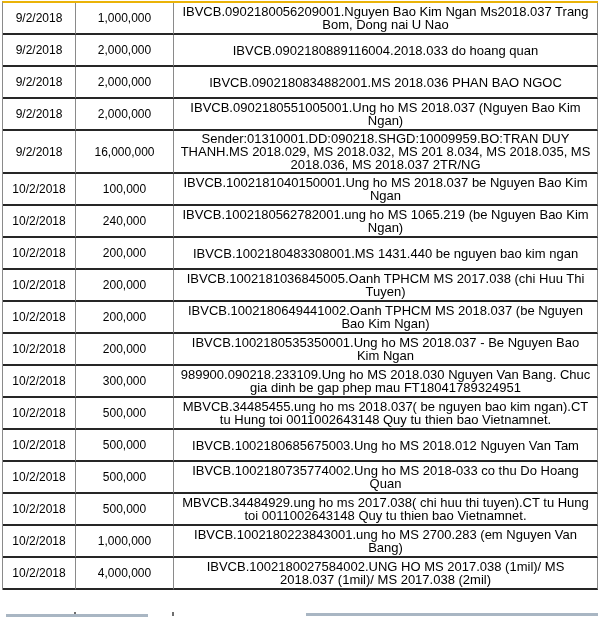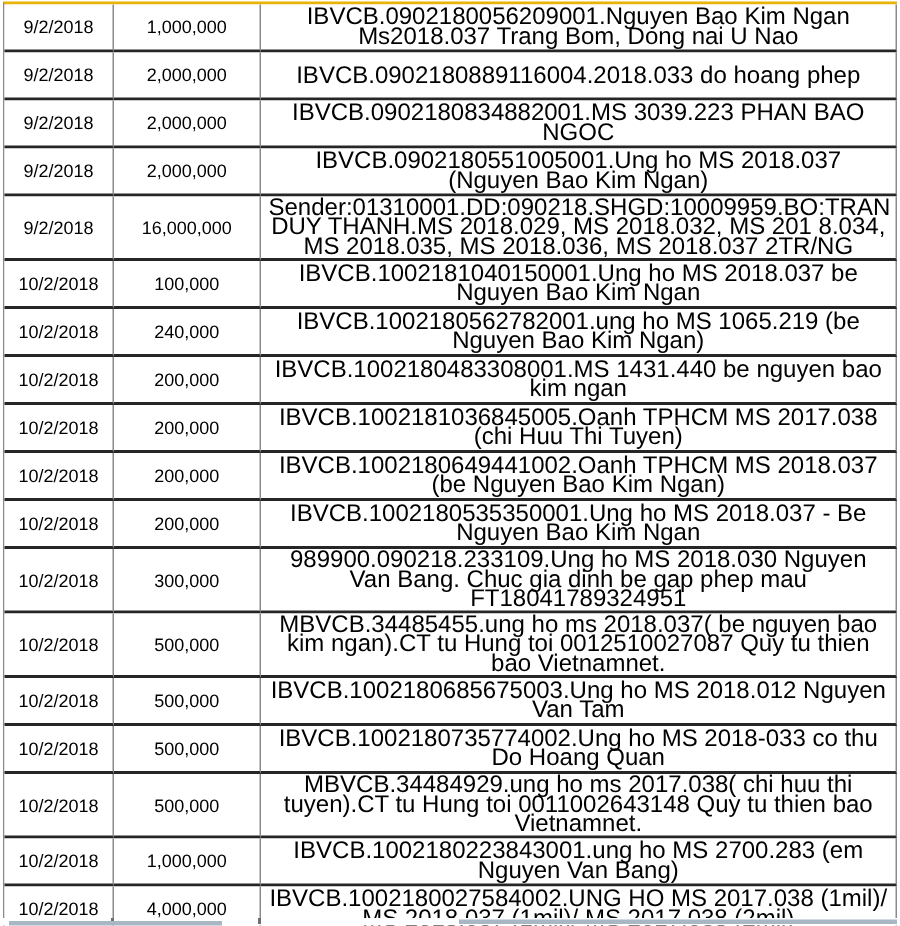--- a/index.html
+++ b/index.html
@@ -33,21 +33,21 @@
     text-align: center;
     color: #000000;
     background: #ffffff;
     overflow: hidden;
   }
   td.date-cell, td.amount-cell {
     font-size: 12px;
     letter-spacing: 0px;
   }
   td.desc-cell {
-    font-size: 16px;
+    font-size: 13px;
     line-height: 13px;
     padding: 1px 5px;
   }
   
   .bottom-strip { position: absolute; left: 0; top: 612px; width: 600px; height: 5px; background: #ffffff; }
   .frag { position: absolute; background: #a9b6c3; }
   .frag-1 { left: 6px;   top: 2px; width: 142px; height: 3px; }
   .frag-2 { left: 306px; top: 1px; width: 292px; height: 3px; }
   .tick { position: absolute; background: #6f6f6f; width: 2px; height: 4px; top: 0; }
   .tick-1 { left: 74px; }
@@ -65,26 +65,26 @@
       </colgroup>
     <tbody>
       <tr>
         <td class="date-cell">9/2/2018</td>
         <td class="amount-cell">1,000,000</td>
         <td class="desc-cell">IBVCB.0902180056209001.Nguyen Bao Kim Ngan Ms2018.037 Trang Bom, Dong nai U Nao</td>
       </tr>
       <tr>
         <td class="date-cell">9/2/2018</td>
         <td class="amount-cell">2,000,000</td>
-        <td class="desc-cell">IBVCB.0902180889116004.2018.033 do hoang phep</td>
+        <td class="desc-cell">IBVCB.0902180889116004.2018.033 do hoang quan</td>
       </tr>
       <tr>
         <td class="date-cell">9/2/2018</td>
         <td class="amount-cell">2,000,000</td>
-        <td class="desc-cell">IBVCB.0902180834882001.MS 3039.223 PHAN BAO NGOC</td>
+        <td class="desc-cell">IBVCB.0902180834882001.MS 2018.036 PHAN BAO NGOC</td>
       </tr>
       <tr>
         <td class="date-cell">9/2/2018</td>
         <td class="amount-cell">2,000,000</td>
         <td class="desc-cell">IBVCB.0902180551005001.Ung ho MS 2018.037 (Nguyen Bao Kim Ngan)</td>
       </tr>
       <tr>
         <td class="date-cell">9/2/2018</td>
         <td class="amount-cell">16,000,000</td>
         <td class="desc-cell">Sender:01310001.DD:090218.SHGD:10009959.BO:TRAN DUY THANH.MS 2018.029, MS 2018.032, MS 201 8.034, MS 2018.035, MS 2018.036, MS 2018.037 2TR/NG</td>
@@ -120,21 +120,21 @@
         <td class="desc-cell">IBVCB.1002180535350001.Ung ho MS 2018.037 - Be Nguyen Bao Kim Ngan</td>
       </tr>
       <tr>
         <td class="date-cell">10/2/2018</td>
         <td class="amount-cell">300,000</td>
         <td class="desc-cell">989900.090218.233109.Ung ho MS 2018.030 Nguyen Van Bang. Chuc gia dinh be gap phep mau FT18041789324951</td>
       </tr>
       <tr>
         <td class="date-cell">10/2/2018</td>
         <td class="amount-cell">500,000</td>
-        <td class="desc-cell">MBVCB.34485455.ung ho ms 2018.037( be nguyen bao kim ngan).CT tu Hung toi 0012510027087 Quy tu thien bao Vietnamnet.</td>
+        <td class="desc-cell">MBVCB.34485455.ung ho ms 2018.037( be nguyen bao kim ngan).CT tu Hung toi 0011002643148 Quy tu thien bao Vietnamnet.</td>
       </tr>
       <tr>
         <td class="date-cell">10/2/2018</td>
         <td class="amount-cell">500,000</td>
         <td class="desc-cell">IBVCB.1002180685675003.Ung ho MS 2018.012 Nguyen Van Tam</td>
       </tr>
       <tr>
         <td class="date-cell">10/2/2018</td>
         <td class="amount-cell">500,000</td>
         <td class="desc-cell">IBVCB.1002180735774002.Ung ho MS 2018-033 co thu Do Hoang Quan</td>

